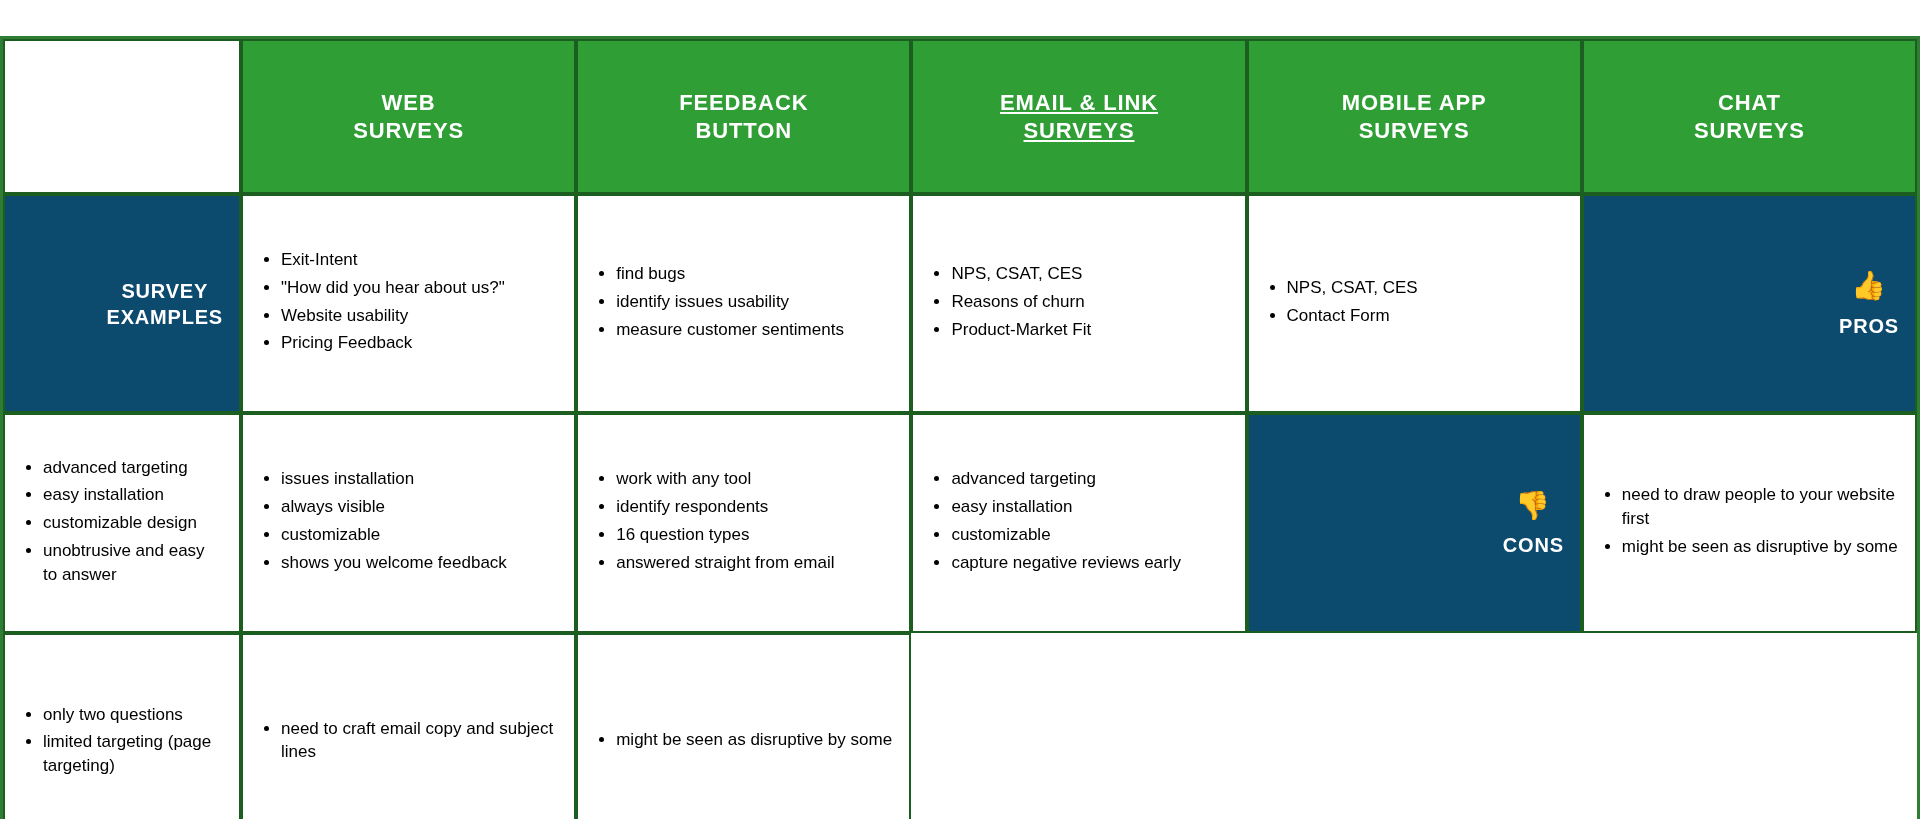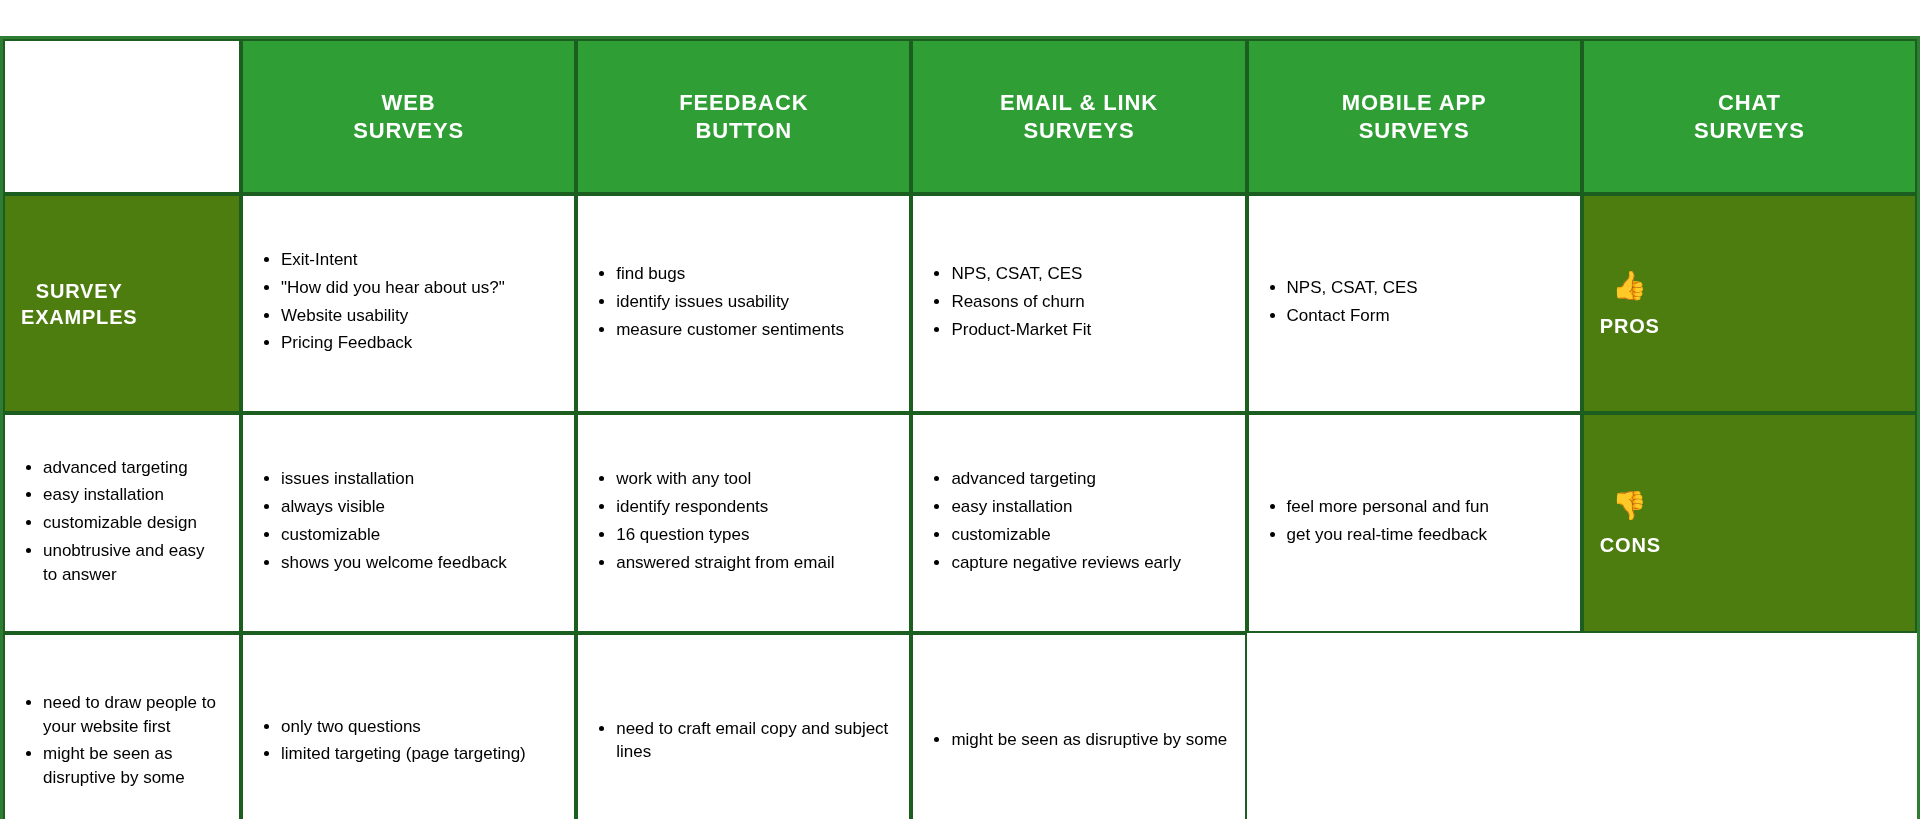--- a/index.html
+++ b/index.html
@@ -35,24 +35,24 @@
       font-weight: bold;
       letter-spacing: 0.04em;
       line-height: 1.25;
     }
     .header-label-cell {
       background-color: #fff;
       border: 2px solid #1b5e20;
     }
     
     .row-label-cell {
-      background-color: #4d7c0f;
+      background-color: #0c4a6e;
       color: #fff;
       text-align: center;
-      align-items: flex-start;
+      align-items: flex-end;
       font-size: 20px;
       font-weight: bold;
       letter-spacing: 0.04em;
       line-height: 1.3;
     }
     
     .data-cell {
       background-color: #fff;
       font-size: 17px;
       line-height: 1.4;
@@ -85,21 +85,21 @@
   <div class="cell header-label-cell"></div>
   <div class="cell header-cell">
     <span style="white-space:pre-line;">WEB
 SURVEYS</span>
   </div>
   <div class="cell header-cell">
     <span style="white-space:pre-line;">FEEDBACK
 BUTTON</span>
   </div>
   <div class="cell header-cell">
-    <span style="white-space:pre-line;">EMAIL &amp; LINK
+    <span style="white-space:pre-line;text-decoration:underline;">EMAIL &amp; LINK
 SURVEYS</span>
   </div>
   <div class="cell header-cell">
     <span style="white-space:pre-line;">MOBILE APP
 SURVEYS</span>
   </div>
   <div class="cell header-cell">
     <span style="white-space:pre-line;">CHAT
 SURVEYS</span>
   </div>
@@ -170,26 +170,20 @@
     </ul>
   </div>
   <div class="cell data-cell">
     <ul>
       <li>advanced targeting</li>
       <li>easy installation</li>
       <li>customizable</li>
       <li>capture negative reviews early</li>
     </ul>
   </div>
-  <div class="cell data-cell">
-    <ul>
-      <li>feel more personal and fun</li>
-      <li>get you real-time feedback</li>
-    </ul>
-  </div>
 
   <div class="cell row-label-cell">
     <div class="row-label-content">
       <span class="emoji">👎</span>
       <span>CONS</span>
     </div>
   </div>
   <div class="cell data-cell">
     <ul>
       <li>need to draw people to your website first</li>

